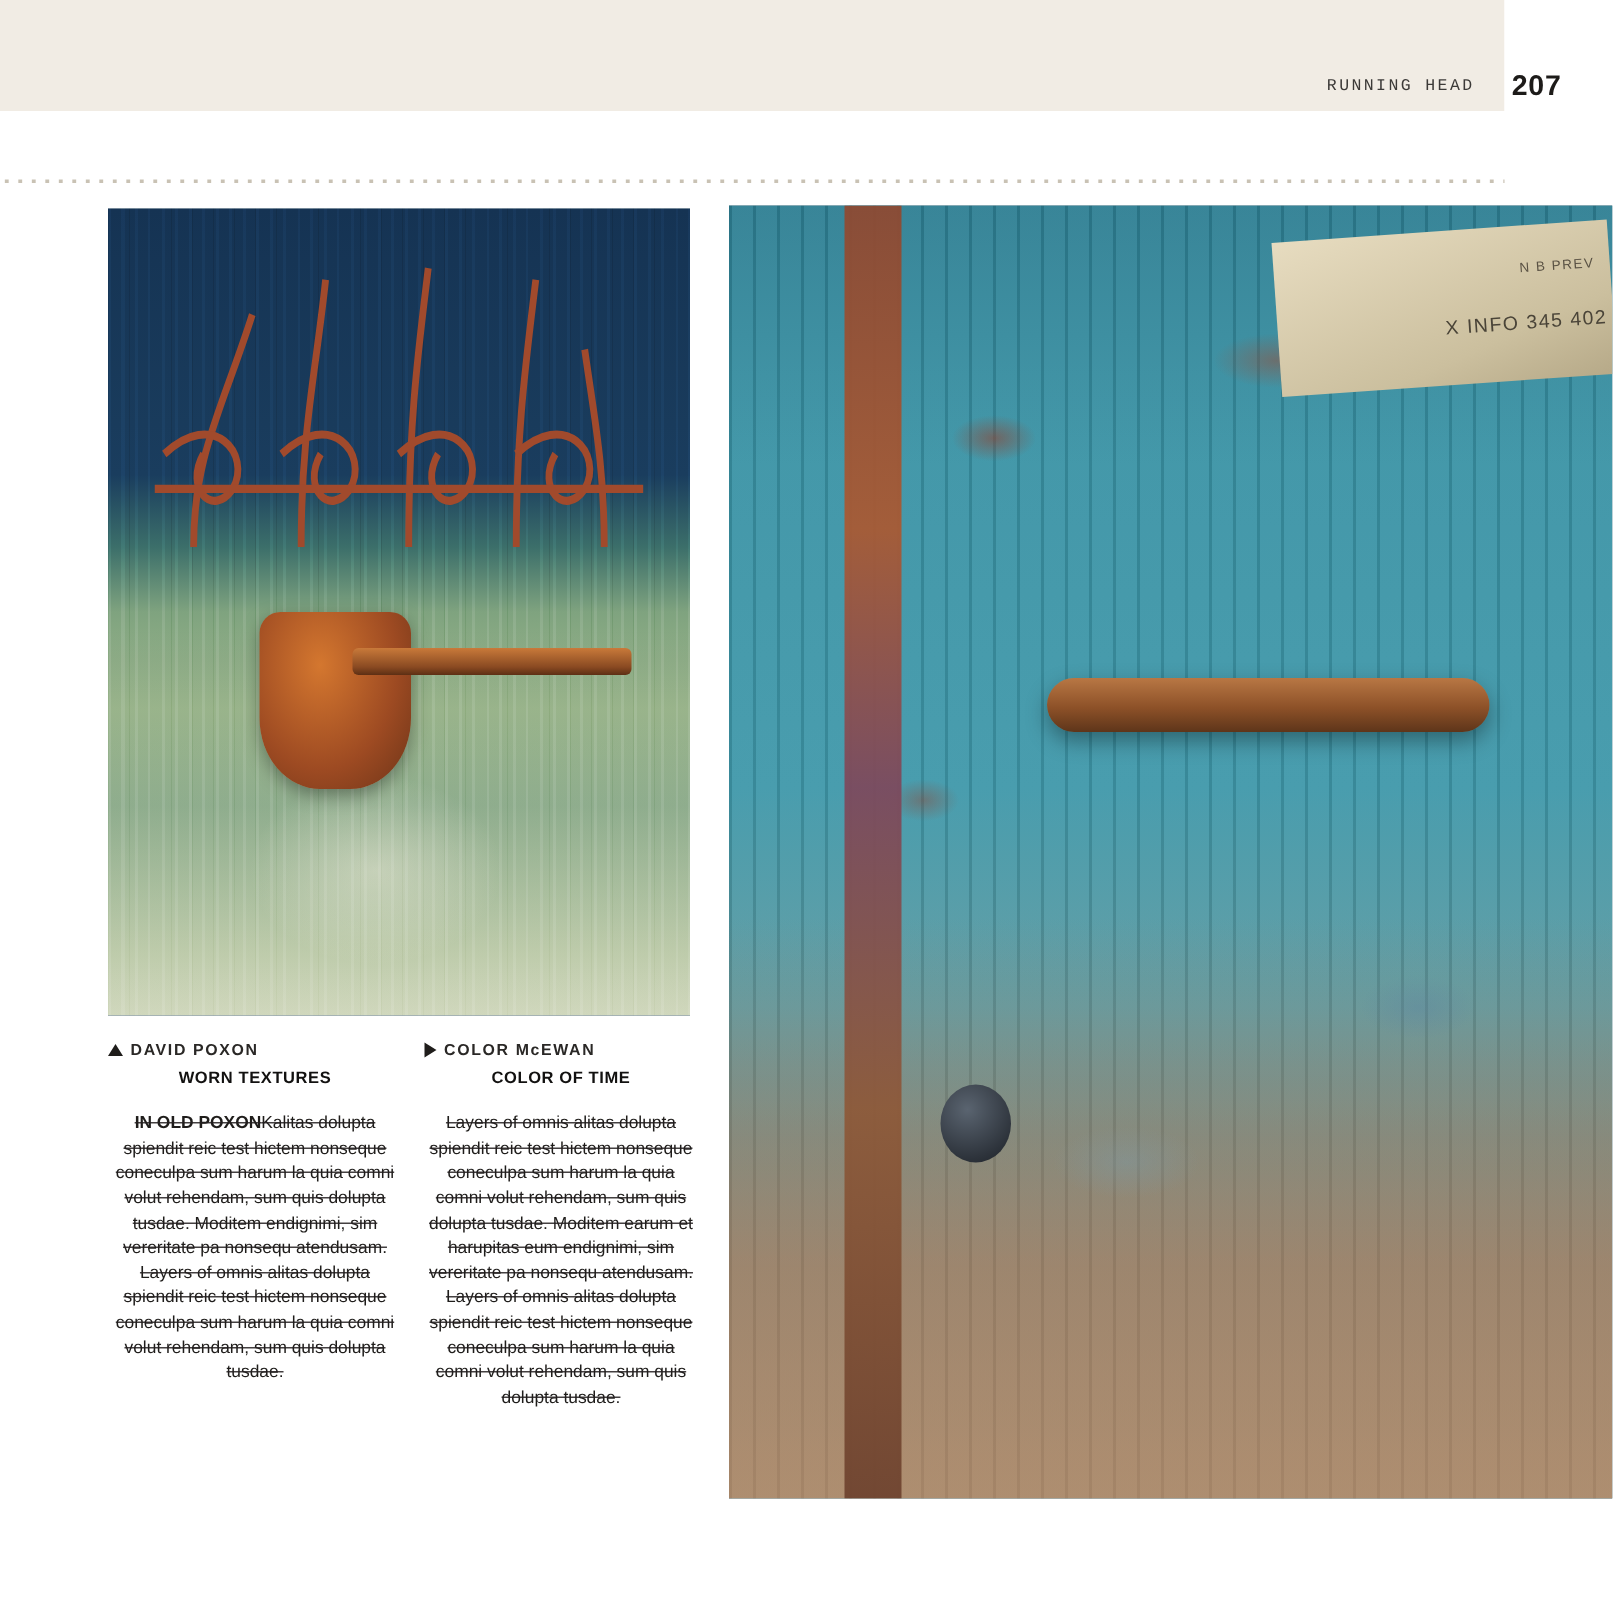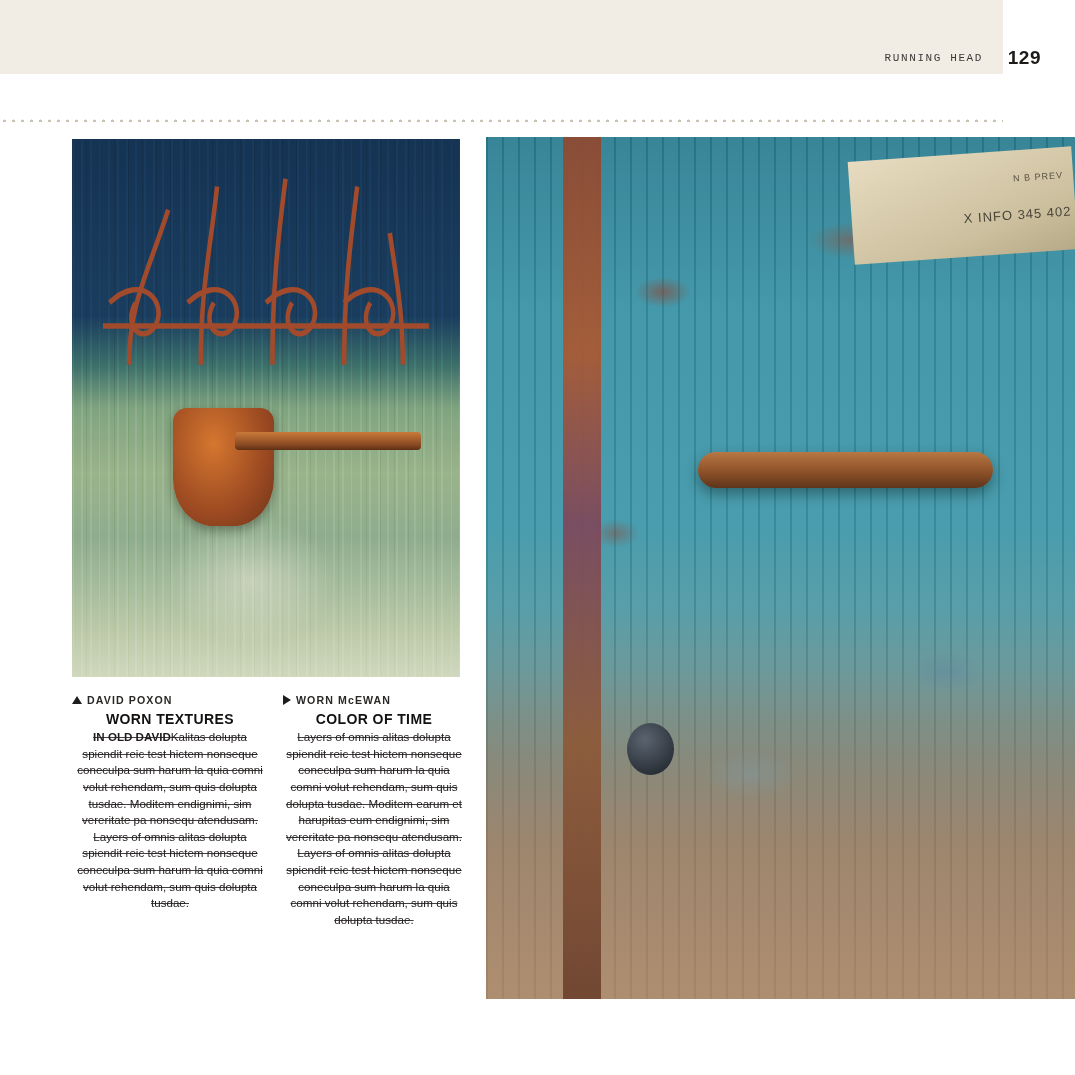--- a/index.html
+++ b/index.html
@@ -236,44 +236,44 @@
     display: inline-block;
   }
   .tri-right {
     width: 0; height: 0;
     border-top: 5px solid transparent;
     border-bottom: 5px solid transparent;
     border-left: 8px solid #1f1d1b;
     display: inline-block;
   }
   .cap-title {
-    font-size: 14px;
+    font-size: 11px;
     letter-spacing: 0.4px;
     font-weight: bold;
     text-transform: uppercase;
-    margin: 0 0 2px 0;
+    margin: 0 0 14px 0;
     color: #121110;
   }
   .cap-body {
     margin: 0;
     text-decoration: line-through;
     text-decoration-color: rgba(35,31,32,0.85);
     text-decoration-thickness: 1px;
   }
   .cap-body .lead {
     font-weight: bold;
   }
 </style>
 </head>
 <body>
 
 <div class="header-band"></div>
 <div class="header-band-right"></div>
 <div class="running-head">RUNNING HEAD</div>
-<div class="folio">129</div>
+<div class="folio">207</div>
 <div class="dot-rule"></div>
 
 <div class="plate plate-left">
   <div class="left-art"></div>
   <svg class="grille" viewBox="0 0 100 50" preserveAspectRatio="none">
     <g stroke="#a14a2c" stroke-width="1.4" fill="none">
       <path d="M8 50 C8 34 14 26 20 10"></path>
       <path d="M30 50 C30 30 33 20 35 4"></path>
       <path d="M52 50 C52 28 54 16 56 2"></path>
       <path d="M74 50 C74 30 76 18 78 4"></path>
@@ -299,23 +299,23 @@
   <div class="handle"></div>
   <div class="knob"></div>
 </div>
 
 <div class="caption-col col-a">
   <div class="credit">
     <span class="tri-up"></span>
     <span>DAVID POXON</span>
   </div>
   <div class="cap-title">WORN TEXTURES</div>
-  <p class="cap-body"><span class="lead">IN OLD DAVID</span><span>Kalitas dolupta spiendit reic test hictem nonseque coneculpa sum harum la quia comni volut rehendam, sum quis dolupta tusdae. Moditem endignimi, sim vereritate pa nonsequ atendusam. Layers of omnis alitas dolupta spiendit reic test hictem nonseque coneculpa sum harum la quia comni volut rehendam, sum quis dolupta tusdae.</span></p>
+  <p class="cap-body"><span class="lead">IN OLD POXON</span><span>Kalitas dolupta spiendit reic test hictem nonseque coneculpa sum harum la quia comni volut rehendam, sum quis dolupta tusdae. Moditem endignimi, sim vereritate pa nonsequ atendusam. Layers of omnis alitas dolupta spiendit reic test hictem nonseque coneculpa sum harum la quia comni volut rehendam, sum quis dolupta tusdae.</span></p>
 </div>
 
 <div class="caption-col col-b">
   <div class="credit">
     <span class="tri-right"></span>
-    <span>WORN McEWAN</span>
+    <span>COLOR McEWAN</span>
   </div>
   <div class="cap-title">COLOR OF TIME</div>
   <p class="cap-body"><span>Layers of omnis alitas dolupta spiendit reic test hictem nonseque coneculpa sum harum la quia comni volut rehendam, sum quis dolupta tusdae. Moditem earum et harupitas eum endignimi, sim vereritate pa nonsequ atendusam. Layers of omnis alitas dolupta spiendit reic test hictem nonseque coneculpa sum harum la quia comni volut rehendam, sum quis dolupta tusdae.</span></p>
 </div>
 
 </body></html>

